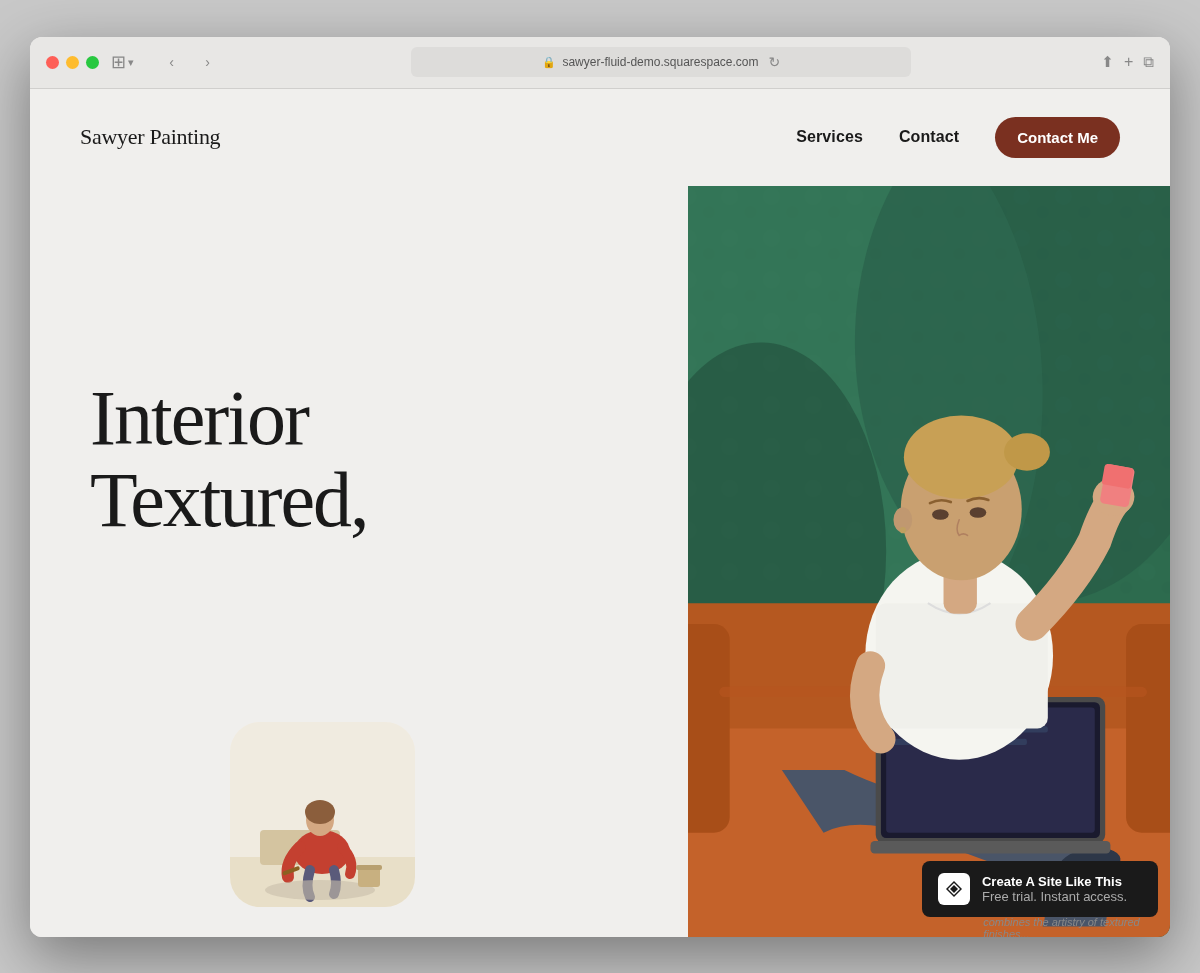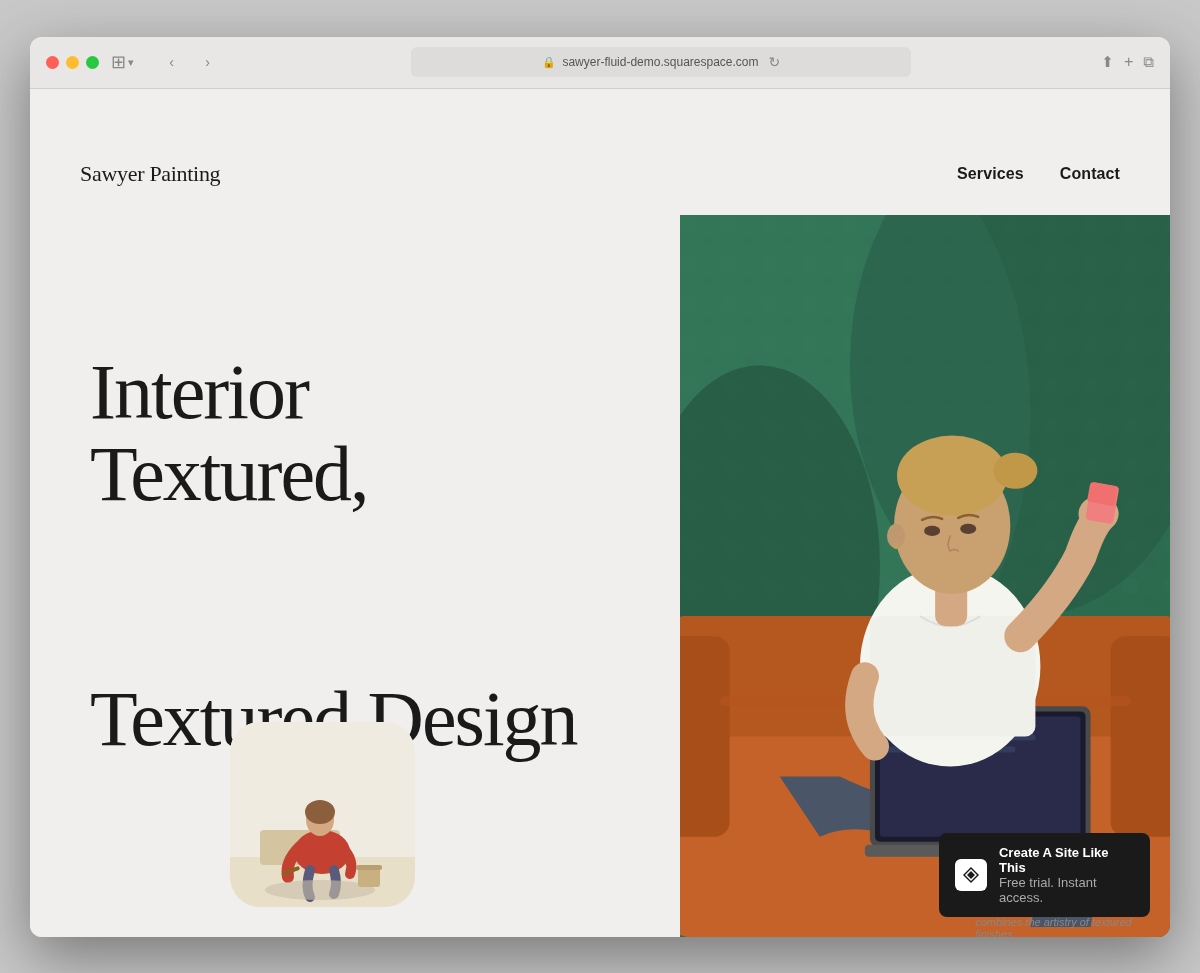--- a/index.html
+++ b/index.html
@@ -116,21 +116,20 @@
       flex-direction: column;
     }
 
     
     .nav {
       display: flex;
       align-items: center;
       justify-content: space-between;
       padding: 28px 50px;
       flex-shrink: 0;
-      margin-top: 44px;
     }
 
     .nav-logo {
       font-size: 22px;
       font-family: Georgia, 'Times New Roman', serif;
       color: #1a1a1a;
       font-weight: normal;
       letter-spacing: -0.3px;
     }
 
@@ -158,20 +157,21 @@
       text-decoration: none;
       font-family: -apple-system, BlinkMacSystemFont, sans-serif;
     }
 
     
     .hero {
       flex: 1;
       display: flex;
       position: relative;
       overflow: hidden;
+      gap: 8px;
     }
 
     .hero-left {
       flex: 0 0 57%;
       display: flex;
       flex-direction: column;
       justify-content: center;
       padding: 0 50px 40px 60px;
       position: relative;
       z-index: 2;
@@ -217,21 +217,21 @@
       position: absolute;
       bottom: 20px;
       right: 20px;
       background: #1a1a1a;
       color: #fff;
       padding: 12px 16px;
       border-radius: 8px;
       display: flex;
       align-items: center;
       gap: 12px;
-      width: 211px;
+      width: 236px;
       z-index: 10;
     }
 
     .sq-logo {
       width: 32px;
       height: 32px;
       background: #fff;
       border-radius: 6px;
       display: flex;
       align-items: center;
@@ -308,32 +308,32 @@
     </div>
   </div>
 
   <div class="website">
 
     <nav class="nav">
       <div class="nav-logo">Sawyer Painting</div>
       <div class="nav-links">
         <a class="nav-link" href="#">Services</a>
         <a class="nav-link" href="#">Contact</a>
+        <a class="nav-cta" href="#">Contact Me</a>
       </div>
     </nav>
 
     <div class="hero">
 
       <div class="hero-left">
         <h1 class="hero-title">
           <span>Interior</span><br>
           <span>Textured,</span><br>
           <br>
           <br>
-          <span>Textured Design</span>
         </h1>
 
         <div class="hero-small-image" style="position: absolute; bottom: 30px; left: 200px; width: 185px; height: 185px; border-radius: 30px; overflow: hidden;">
           <svg viewBox="0 0 185 185" xmlns="http://www.w3.org/2000/svg" width="185" height="185">
 
             <rect width="185" height="185" fill="#f5f0e8" rx="28"></rect>
 
             <rect y="130" width="185" height="55" fill="#e8dfc8" rx="0"></rect>
 
             <rect y="0" width="185" height="135" fill="#f0ebe0"></rect>

